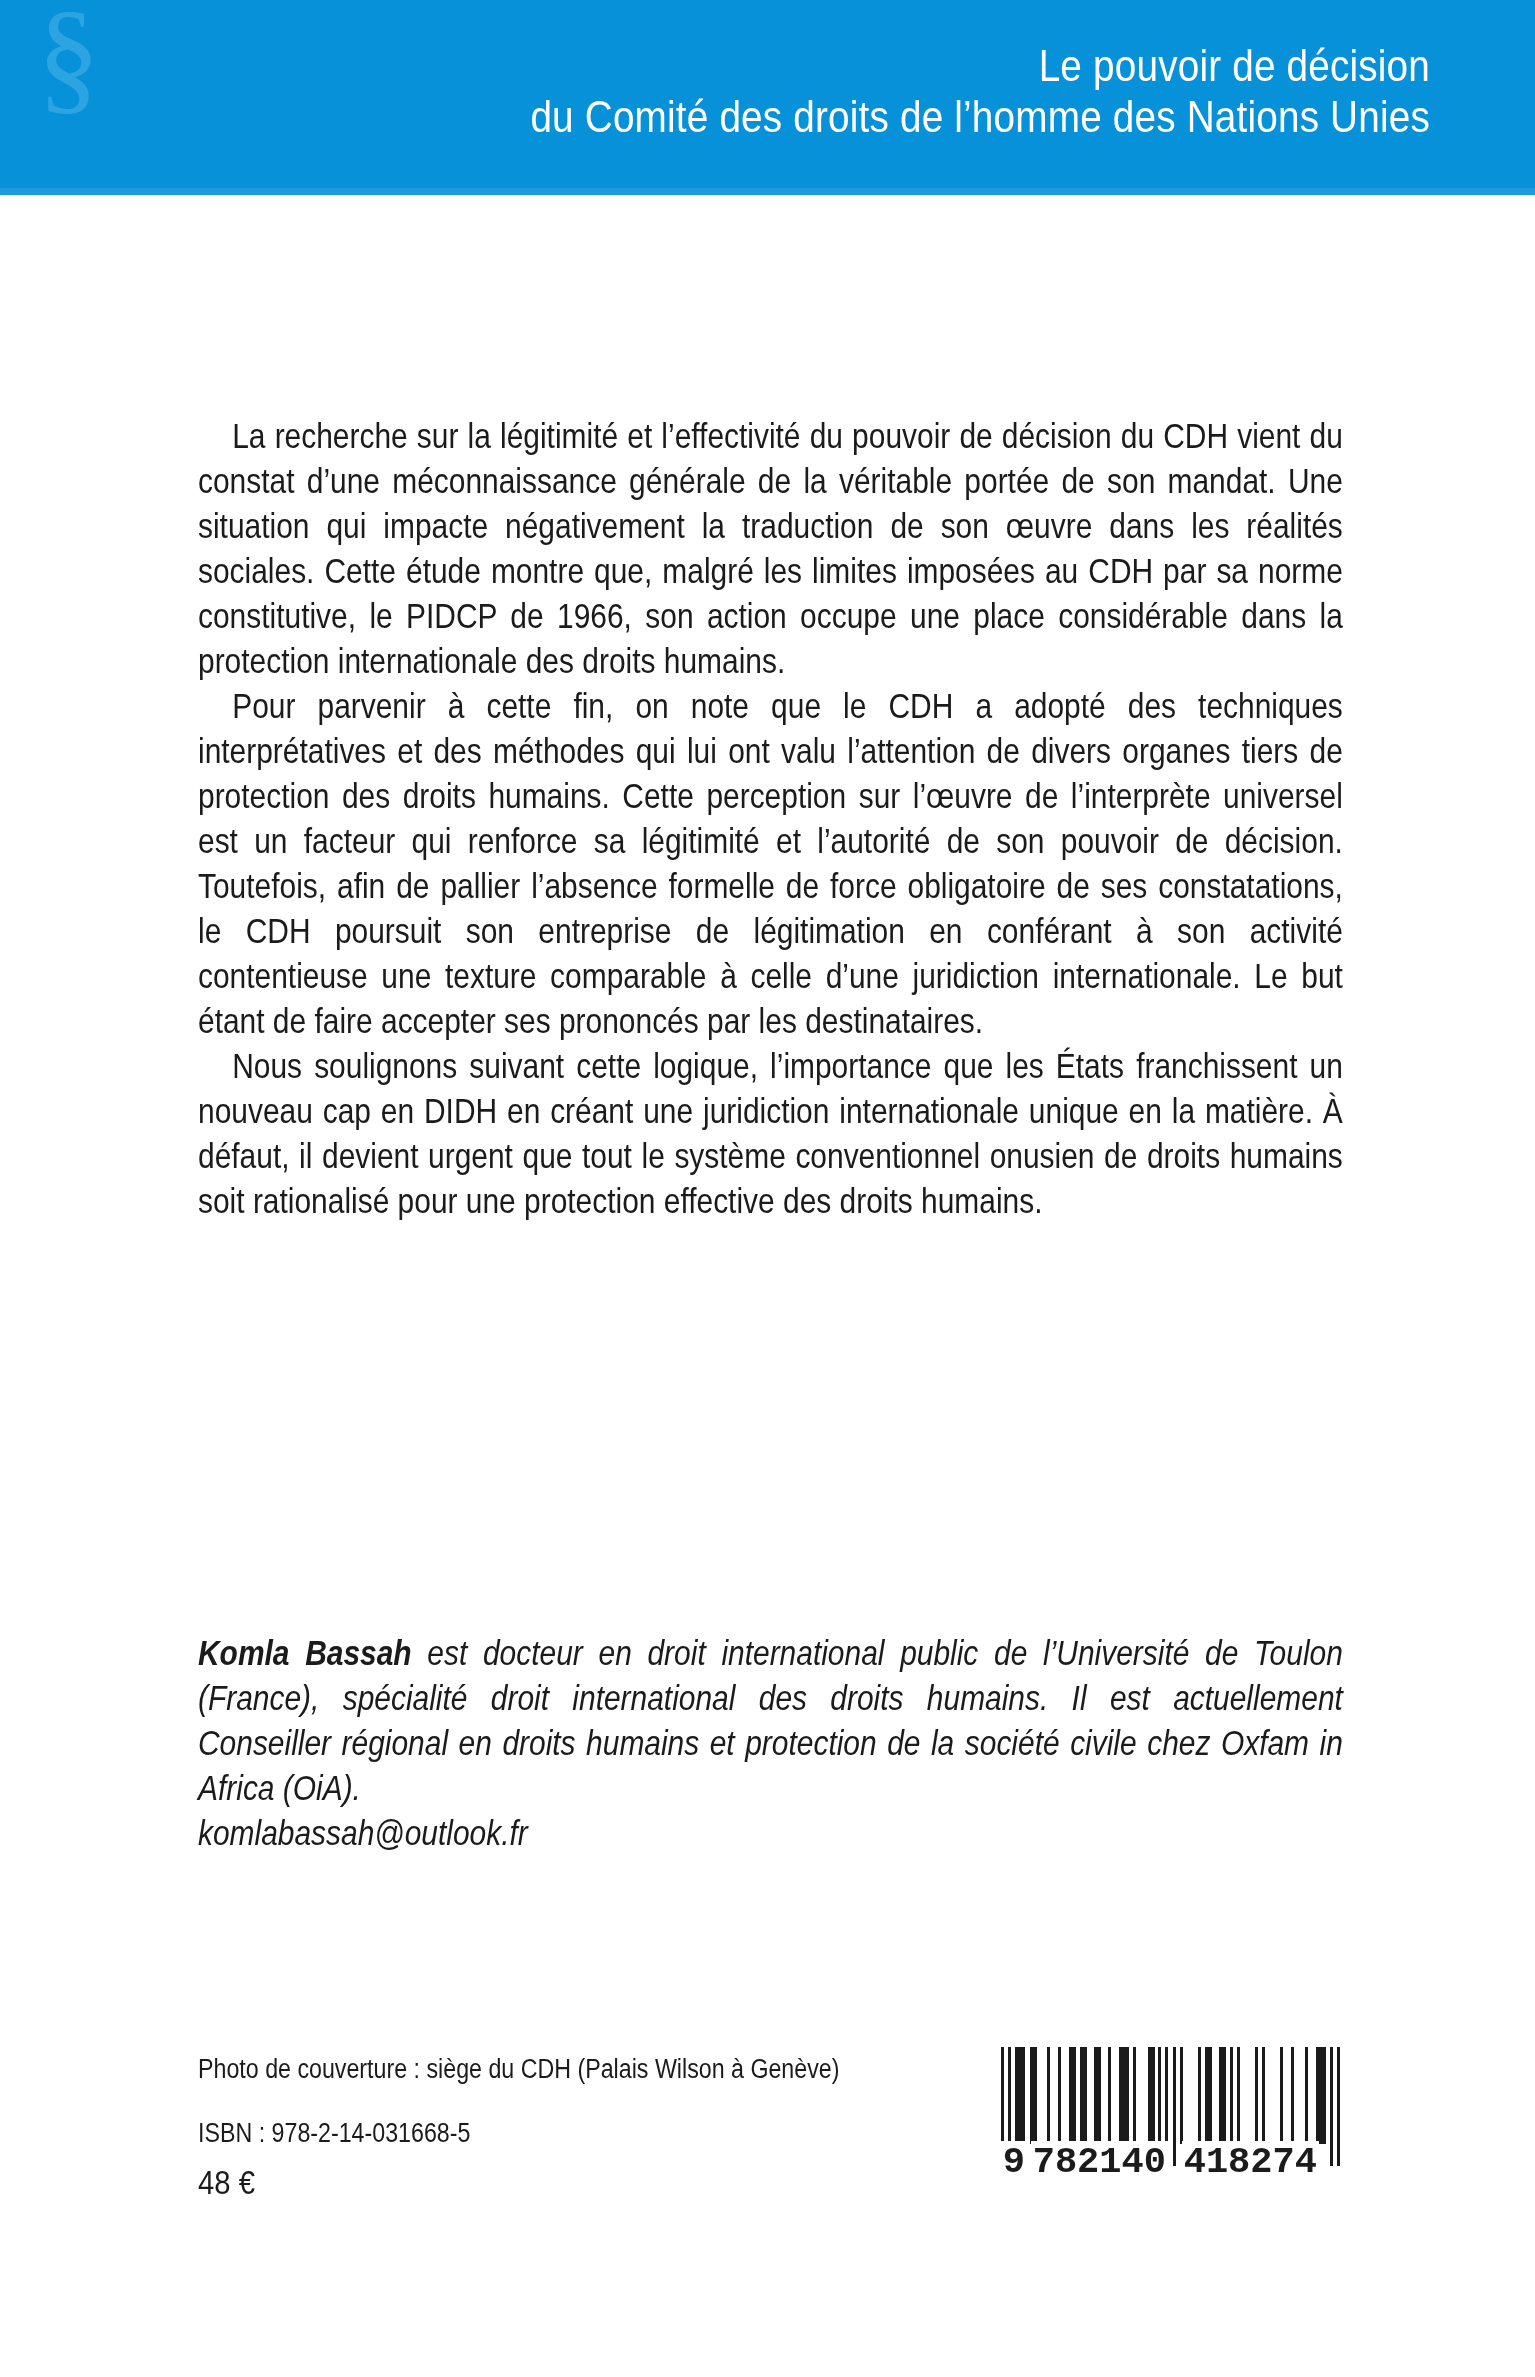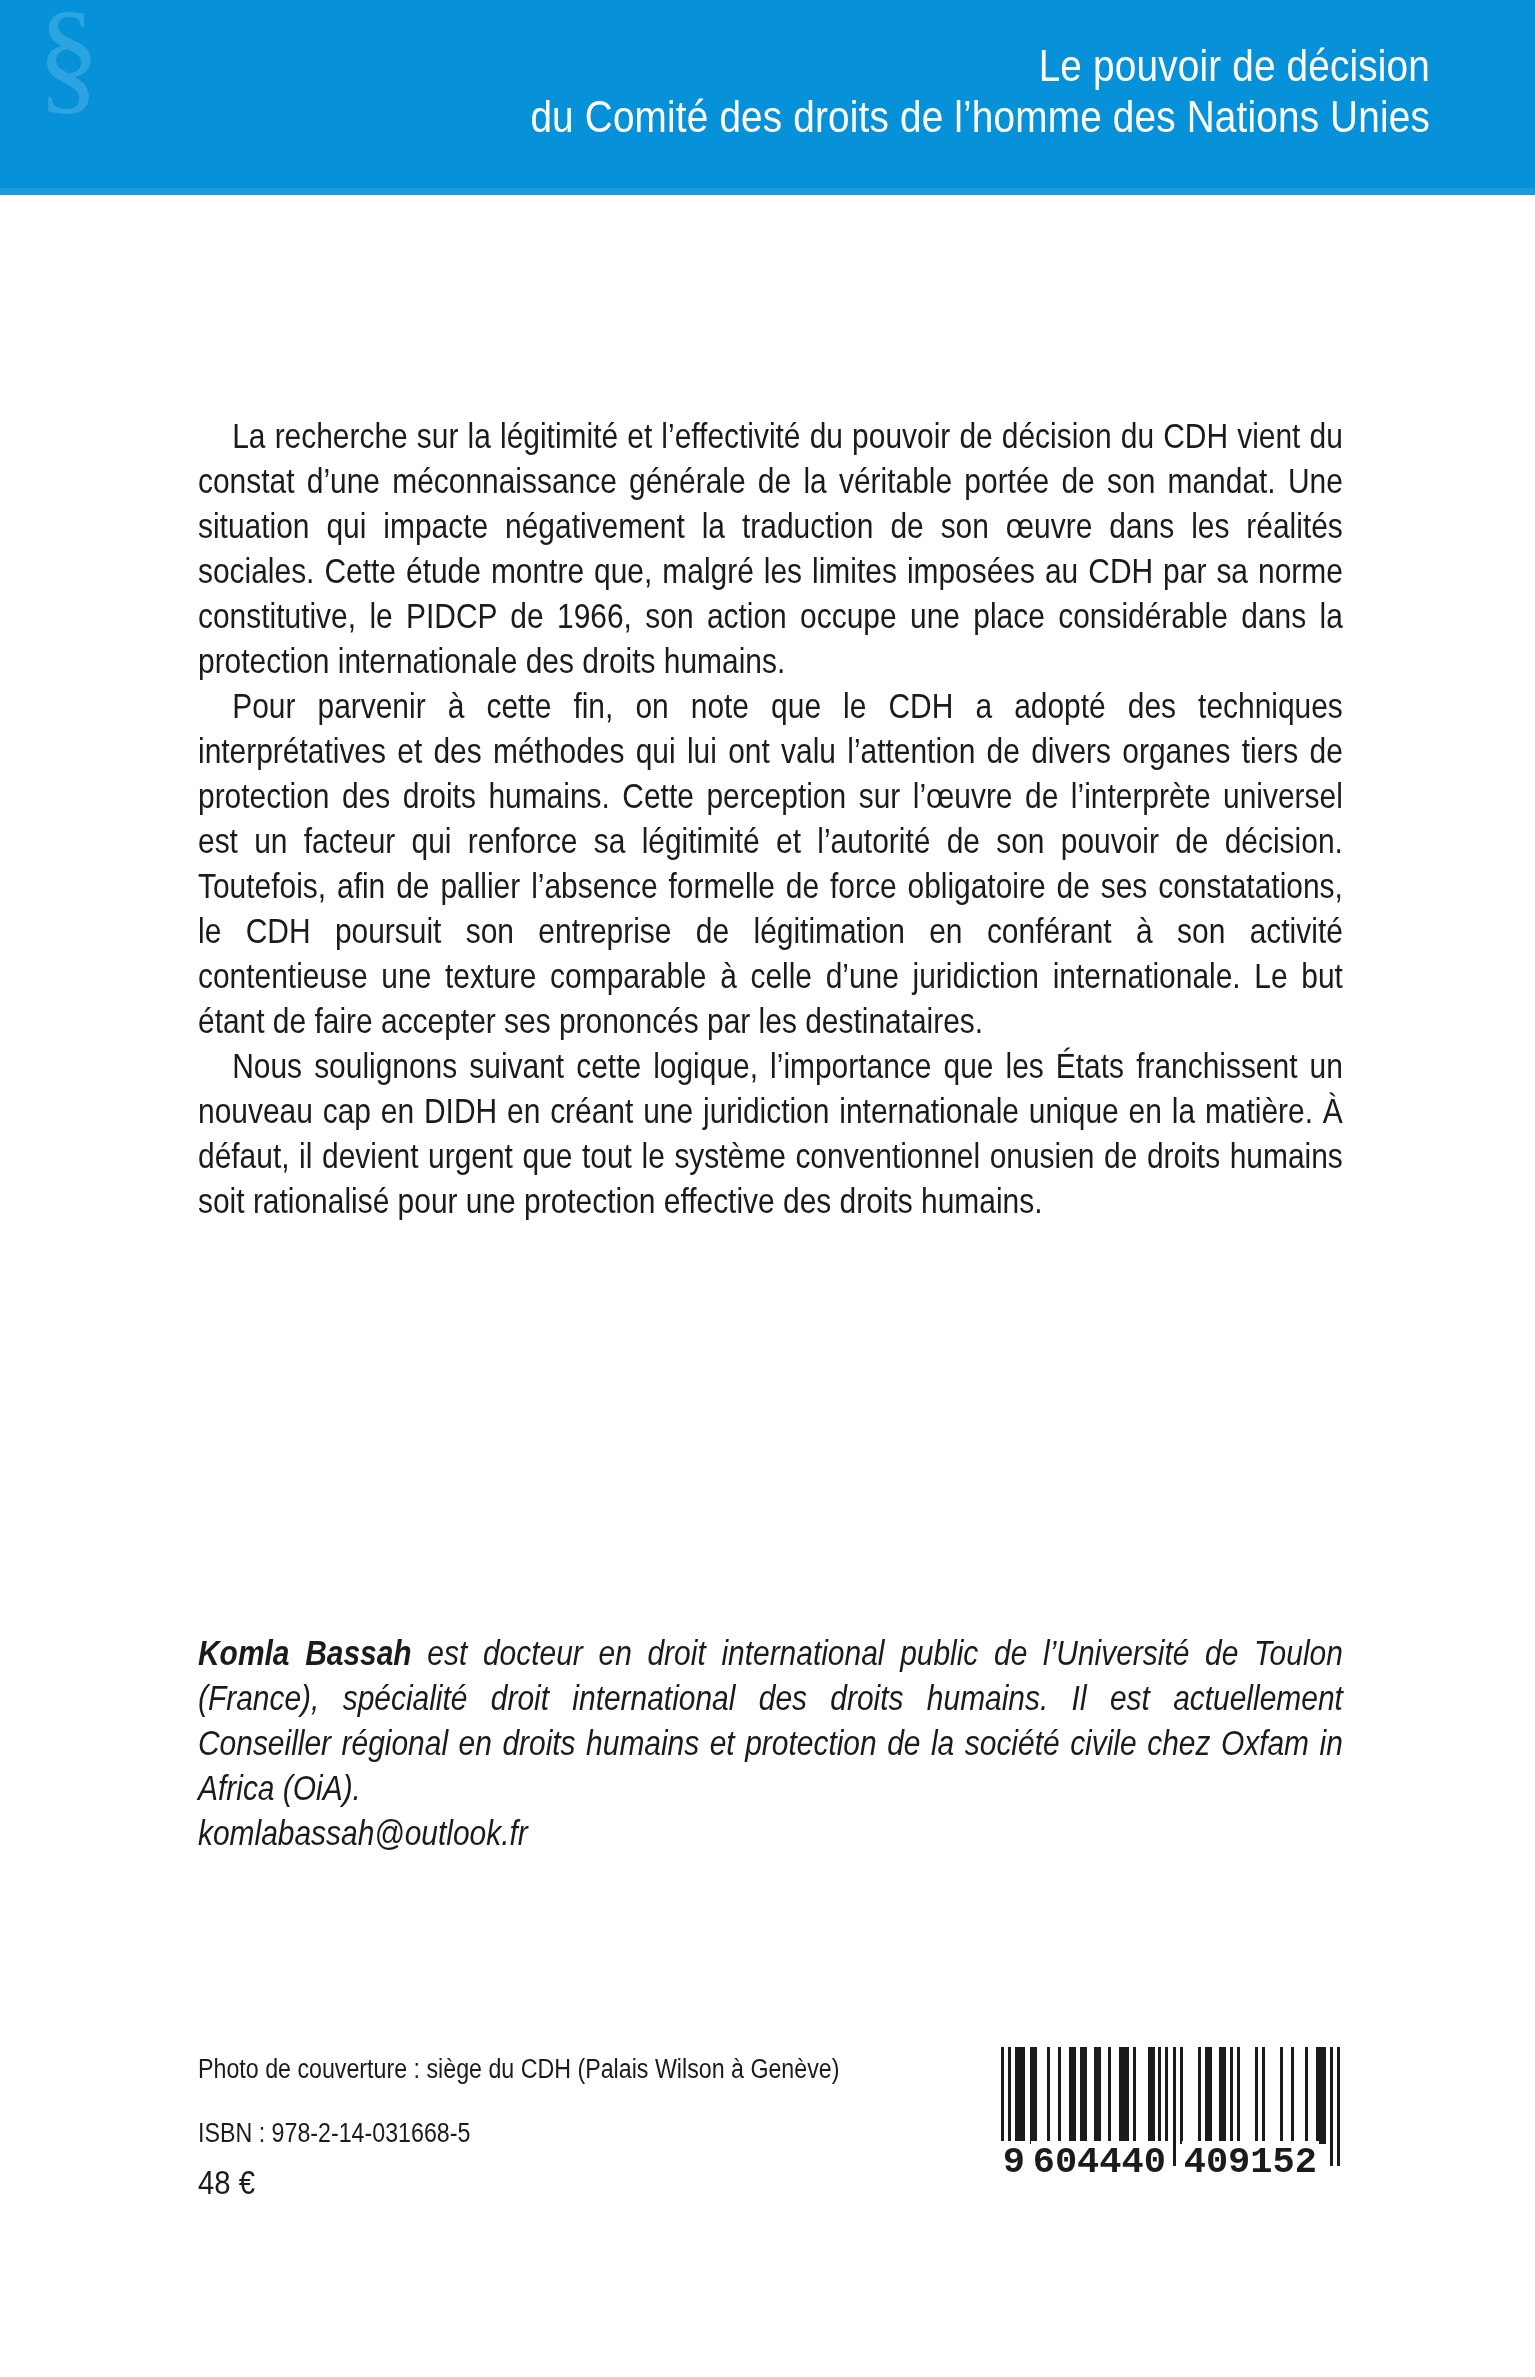--- a/index.html
+++ b/index.html
@@ -240,19 +240,19 @@
         <i class="short" style="left: 261px; width: 3.1px;"></i>
         <i class="short" style="left: 279px; width: 3.1px;"></i>
         <i class="short" style="left: 290px; width: 3.1px;"></i>
         <i class="short" style="left: 304px; width: 3.1px;"></i>
         <i class="short" style="left: 315px; width: 10.2px;"></i>
         <i class="tall" style="left: 329px; width: 3.1px;"></i>
         <i class="tall" style="left: 336px; width: 3.1px;"></i>
       </div>
     <div id="barcode-digits">
       <span id="bc-d1">9</span>
-      <span id="bc-d2">604440</span>
-      <span id="bc-d3">409152</span>
+      <span id="bc-d2">782140</span>
+      <span id="bc-d3">418274</span>
     </div>
   </div>
 
 </div>
 
 
 </body></html>

